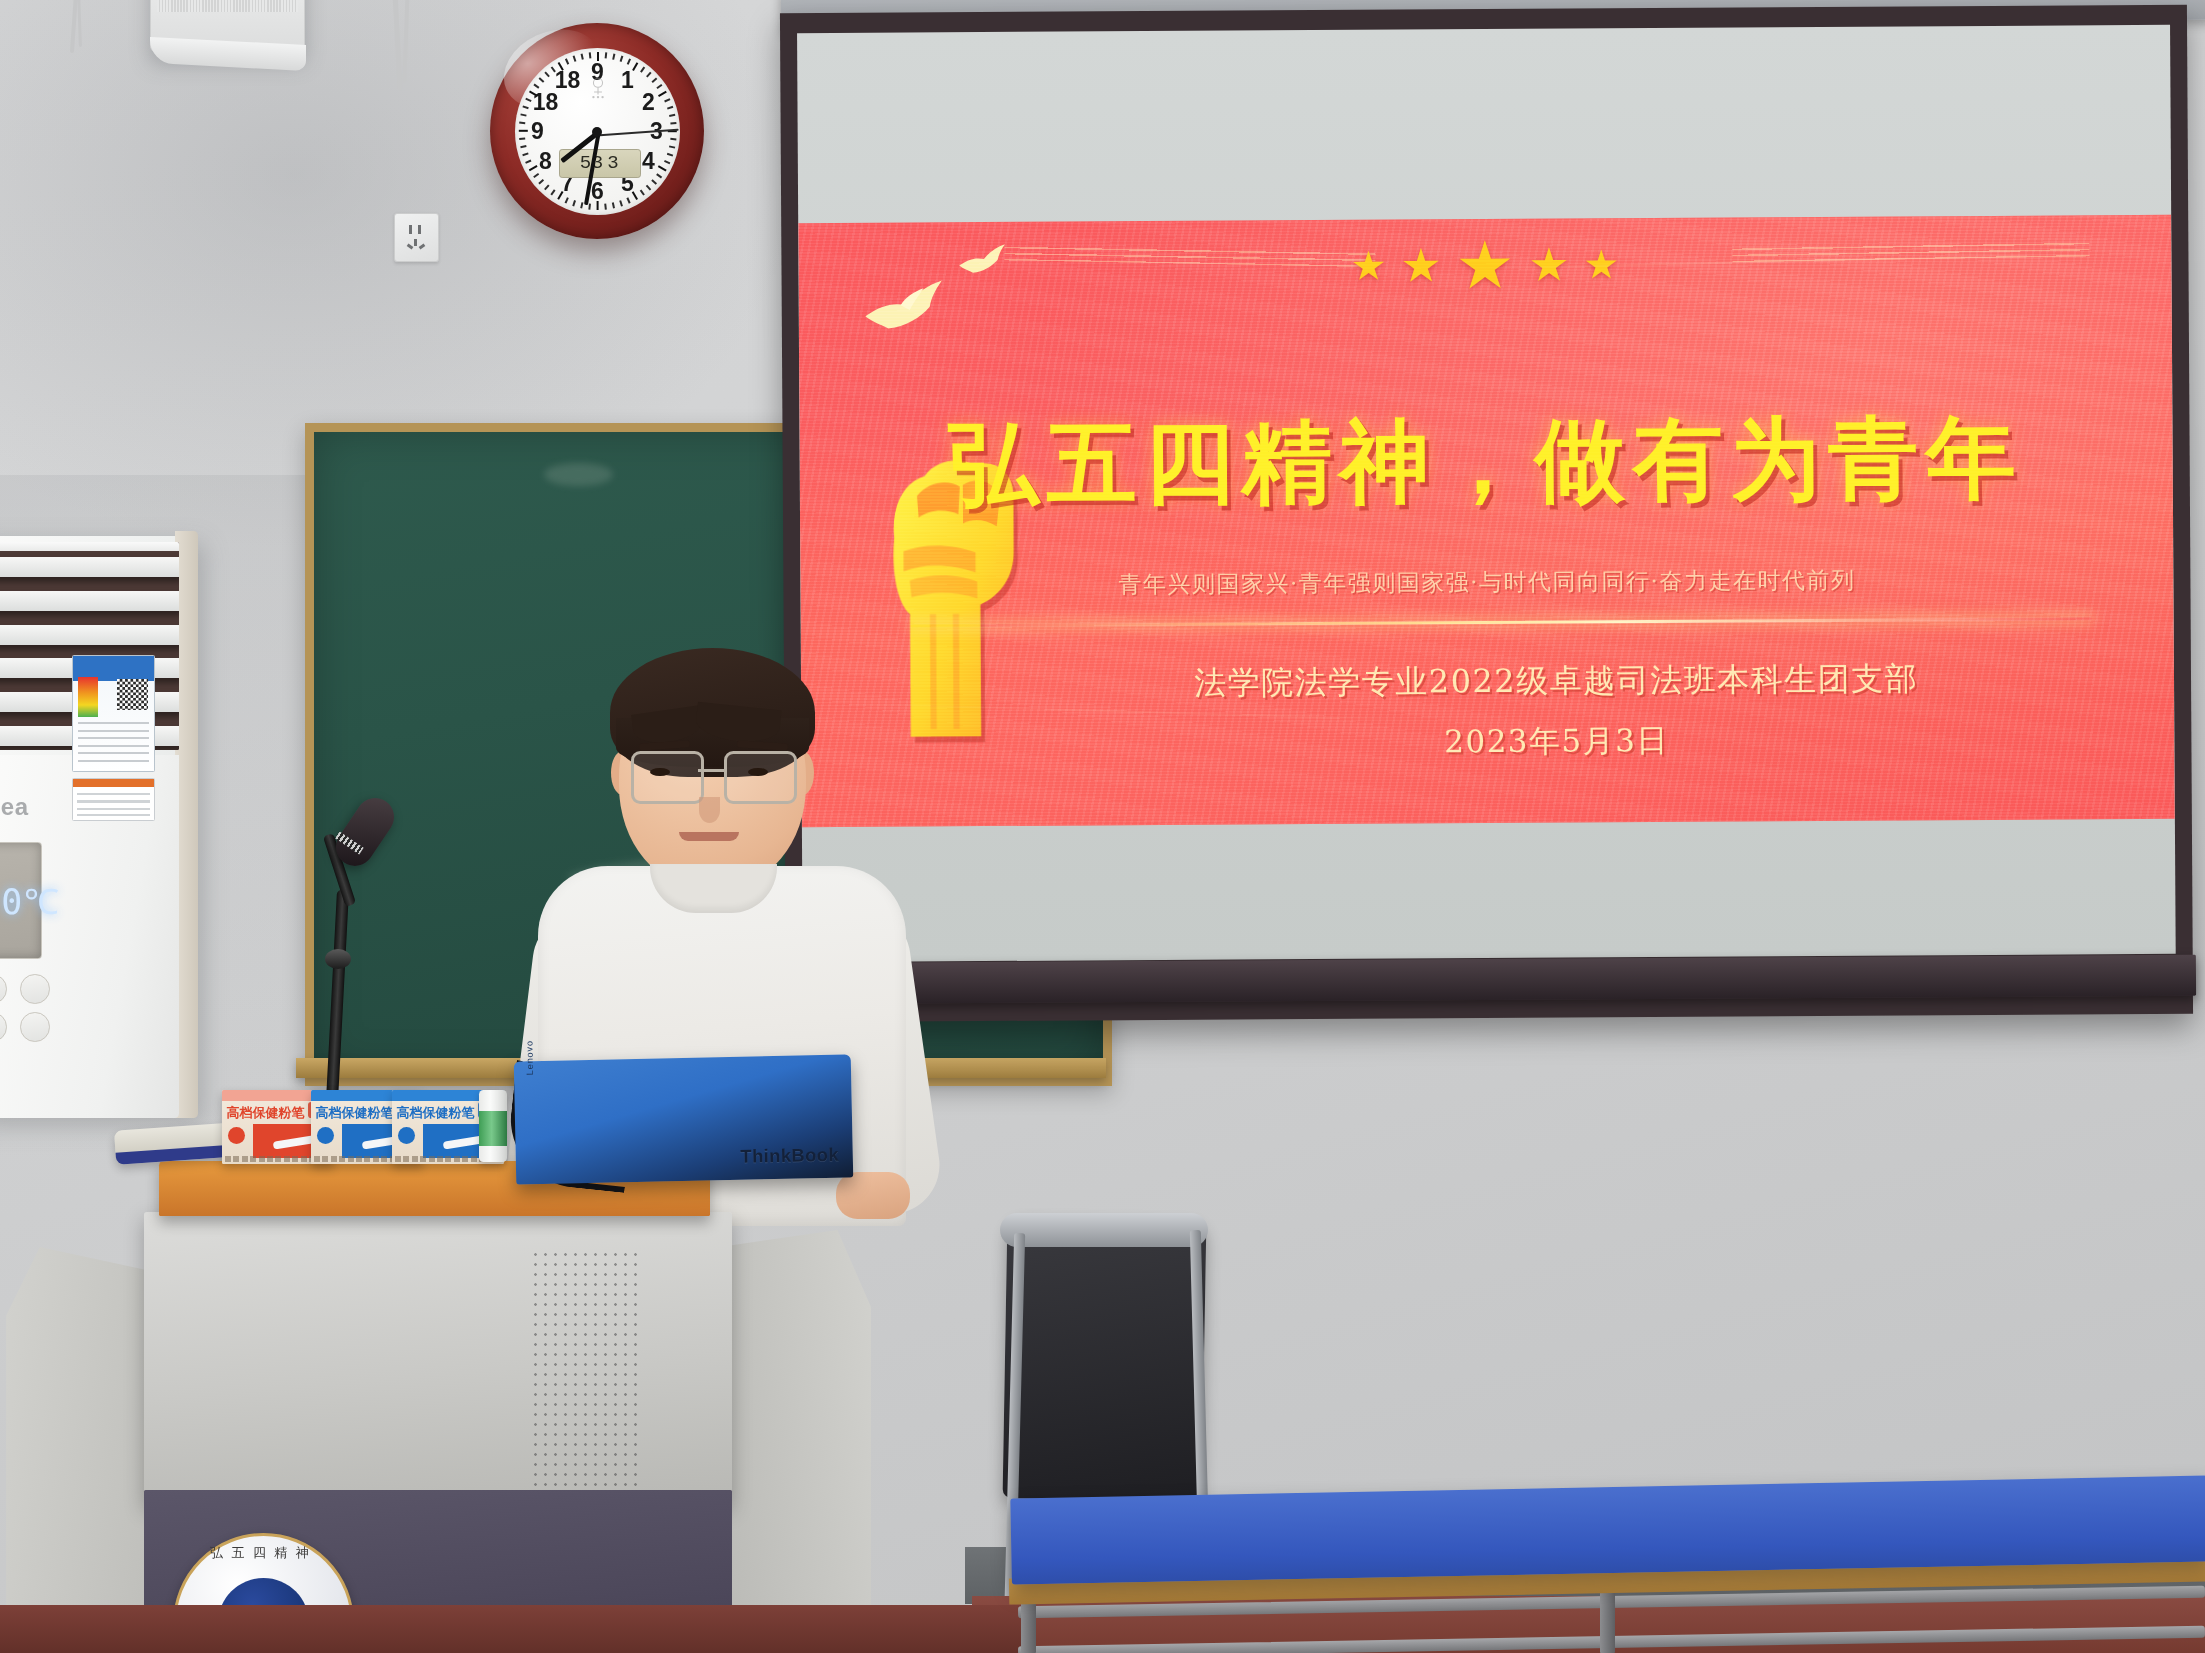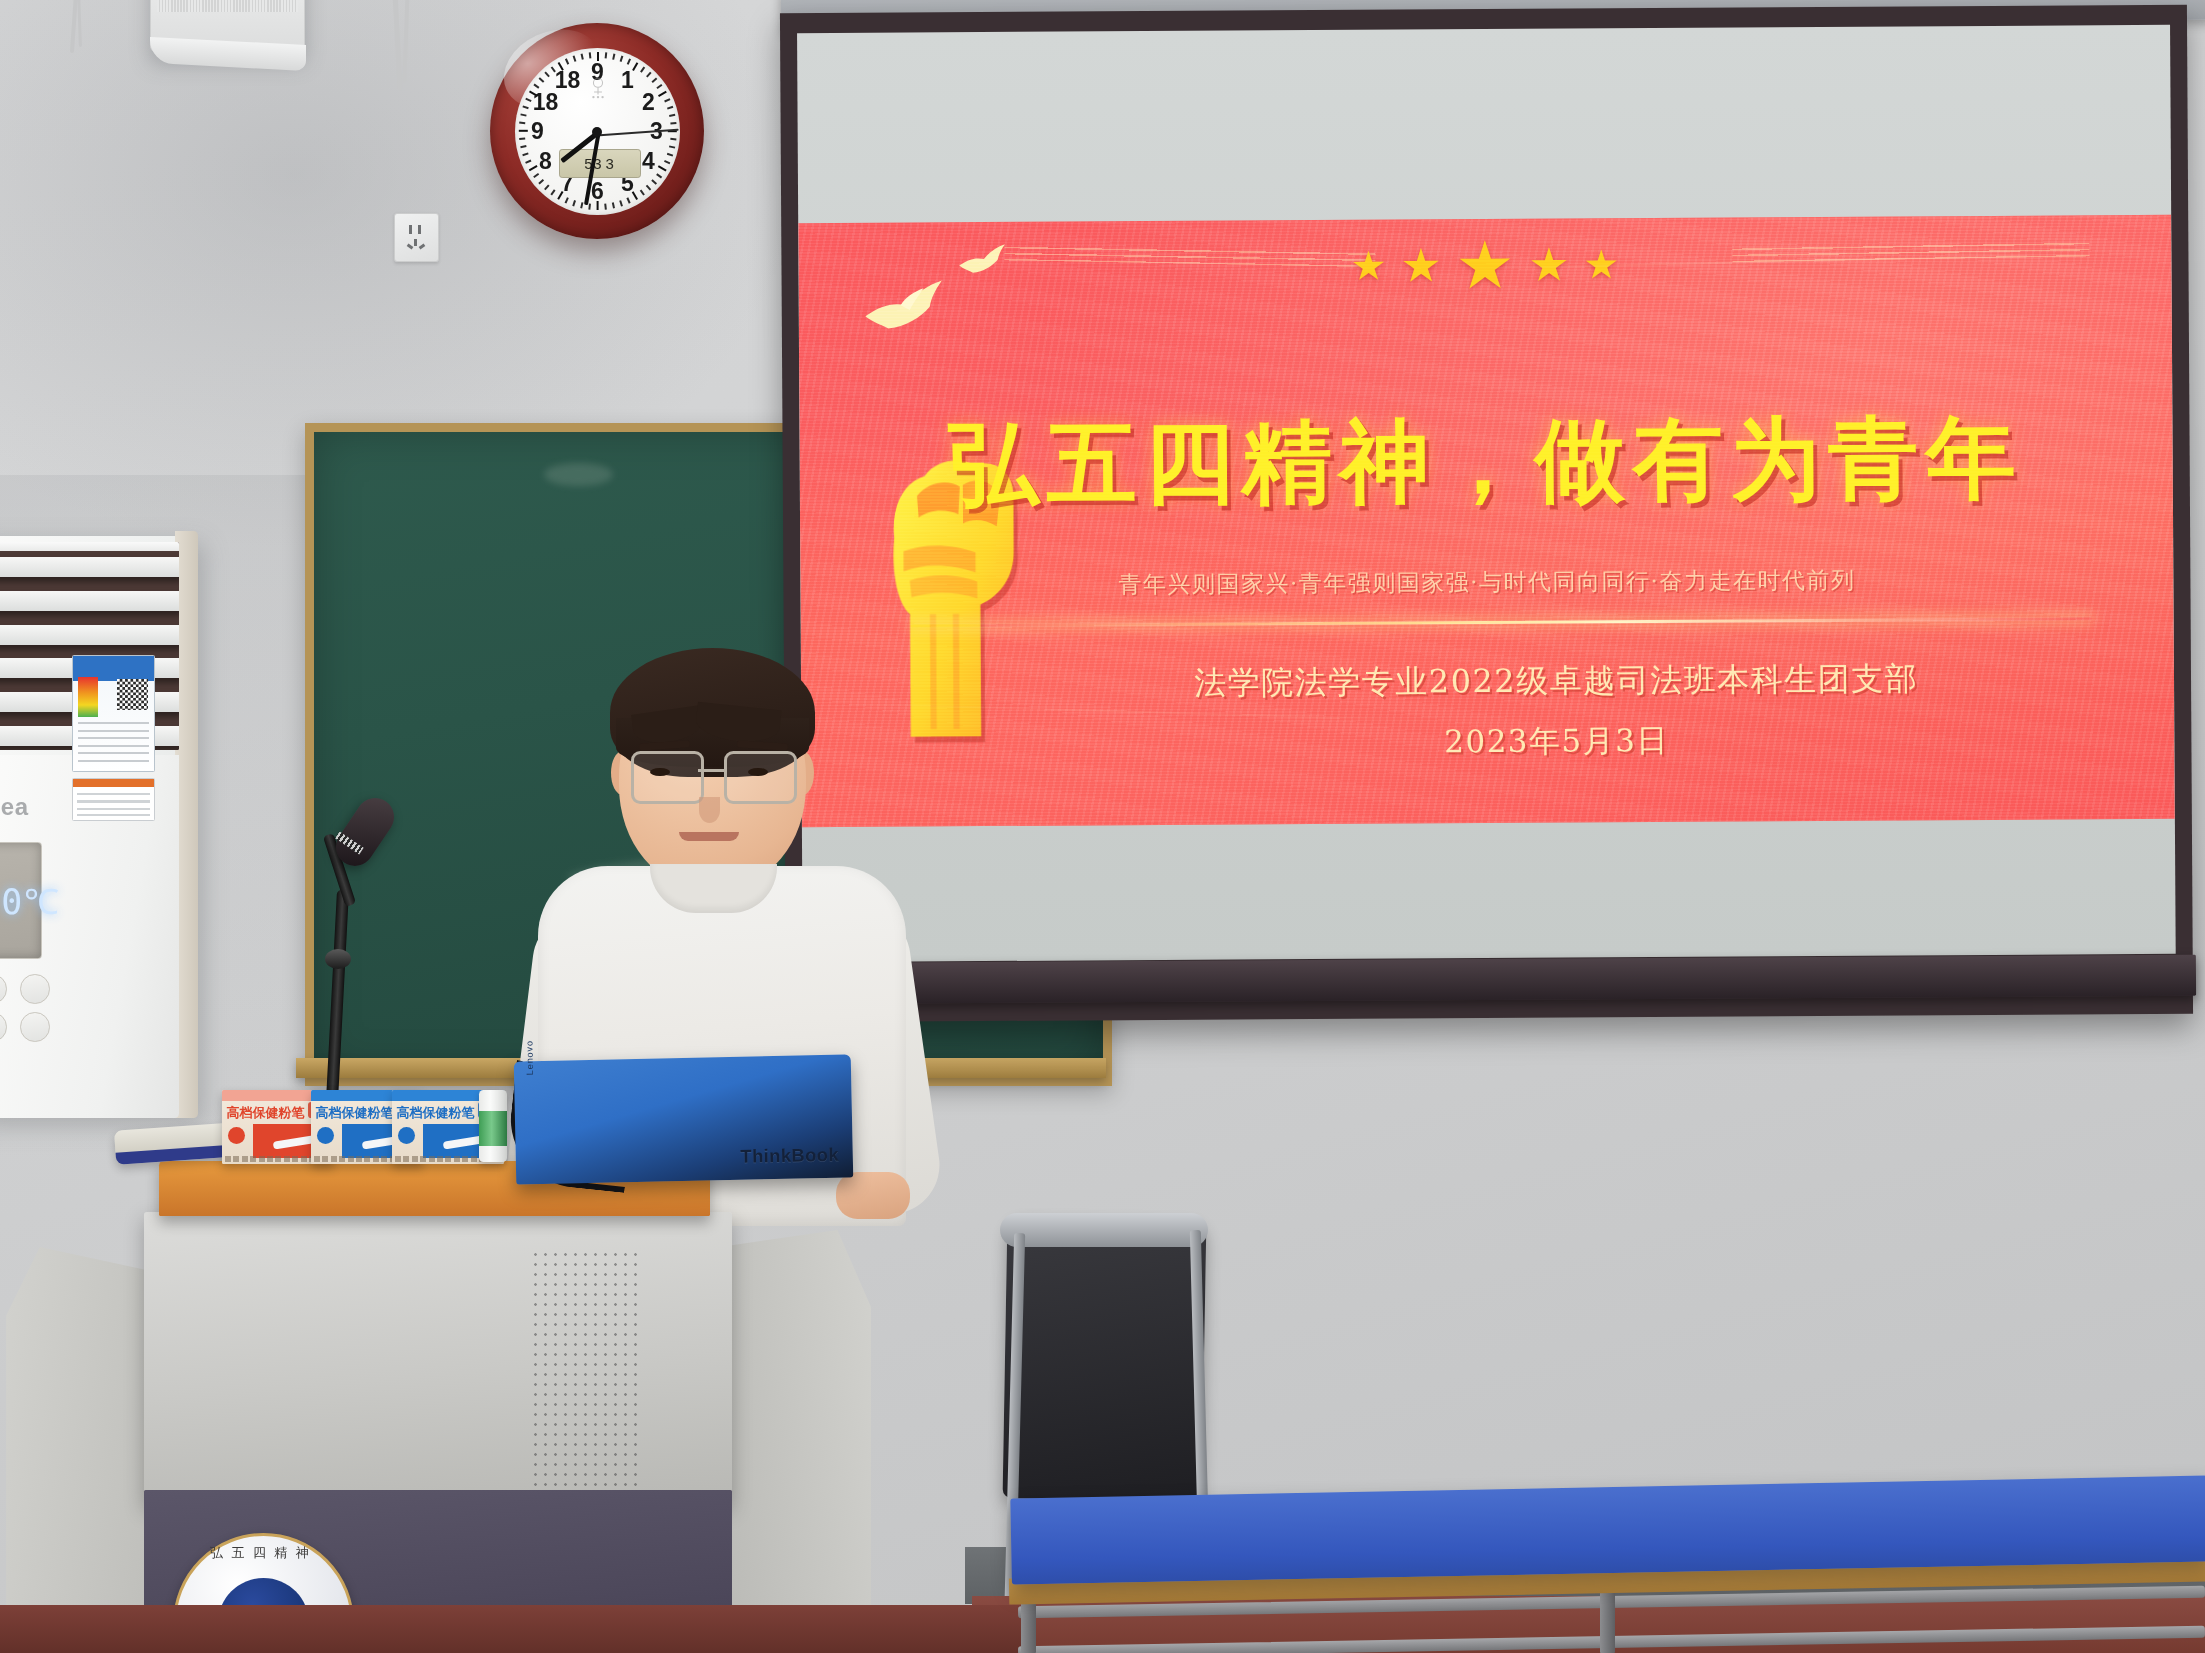--- a/index.html
+++ b/index.html
@@ -58,21 +58,21 @@
   .tick.big{width:2.3px;height:9.2px;background:#111;}
   .hand{position:absolute;background:#111;transform-origin:bottom center;border-radius:1.5px;}
   .hand.hour{left:81px;top:37px;width:5.4px;height:47px;}
   .hand.min{left:82px;top:10.7px;width:3.8px;height:74px;}
   .hand.sec{left:83px;top:7.7px;width:1.5px;height:80px;background:#2b2b2b;}
   .hub{position:absolute;left:77px;top:79px;width:10.7px;height:10.7px;border-radius:50%;background:#161616;}
   .clock .brandmark{position:absolute;left:70px;top:27.6px;width:26px;height:26px;opacity:.5;}
   .lcd{position:absolute;left:44px;top:101px;width:80px;height:27.6px;border-radius:3.1px;
         background:linear-gradient(180deg,#d9d6bd,#c9c6a8);border:0.8px solid #a9a68d;
         display:flex;align-items:center;justify-content:center;gap:3.1px;}
-  .lcd span{font-family:Liberation Sans, sans-serif;font-size:15px;color:#2a2a22;letter-spacing:0.8px;}
+  .lcd span{font-family:Liberation Mono, monospace;font-size:19px;color:#2a2a22;letter-spacing:0.8px;}
 
   
   .board{position:absolute;left:305px;top:423px;width:789px;height:645px;
         background:linear-gradient(170deg,#2e5a4d 0%,#2a5448 40%,#23483e 100%);
         border:9.2px solid #b59456;box-shadow:0 7.7px 21.4px rgba(0,0,0,.22), inset 0 0 46px rgba(0,0,0,.25);}
   .board .smear{position:absolute;border-radius:50%;background:rgba(210,215,205,.16);filter:blur(3.8px);}
   .board-ledge{position:absolute;left:296px;top:1058px;width:810px;height:20px;
         background:linear-gradient(180deg,#c9a764,#9c7c3e);box-shadow:0 4.6px 9.2px rgba(0,0,0,.25);}
 
   

